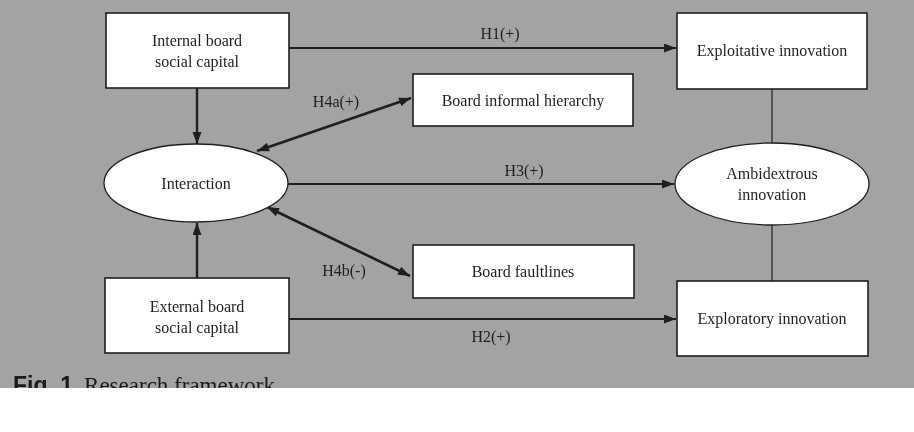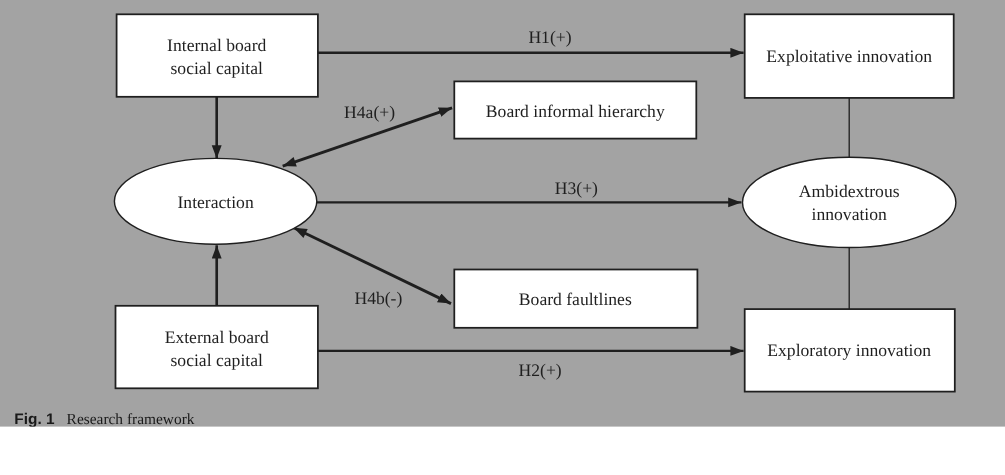--- a/index.html
+++ b/index.html
@@ -17,21 +17,21 @@
   }
   svg text {
     font-family: "Liberation Serif", "DejaVu Serif", serif;
     font-size: 16px;
     fill: #1f1f1f;
   }
   .caption {
     position: absolute;
     left: 13px;
     top: 372px;
-    font-size: 14px;
+    font-size: 23px;
     color: #1a1a1a;
     white-space: nowrap;
   }
   .caption .fig-label {
     font-family: "Liberation Sans", "DejaVu Sans", sans-serif;
     font-weight: bold;
     margin-right: 11px;
   }
   .caption .fig-title {
     font-family: "Liberation Serif", "DejaVu Serif", serif;

